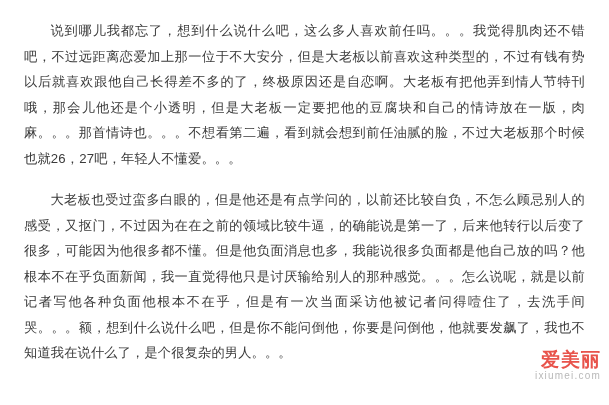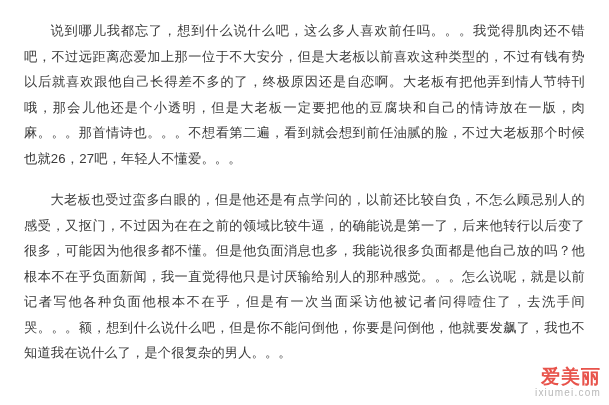--- a/index.html
+++ b/index.html
@@ -27,21 +27,21 @@
     color: #3a3a3a;
     text-align: justify;
     text-justify: inter-ideograph;
     text-indent: 2em;
     margin: 0 0 16px 0;
     letter-spacing: 0.2px;
   }
   .watermark {
     position: absolute;
     right: 8px;
-    bottom: 6px;
+    bottom: 23px;
     text-align: right;
     user-select: none;
   }
   .wm-main {
     font-size: 19px;
     font-weight: bold;
     color: #e8534b;
     letter-spacing: 1px;
     line-height: 20px;
     display: block;

